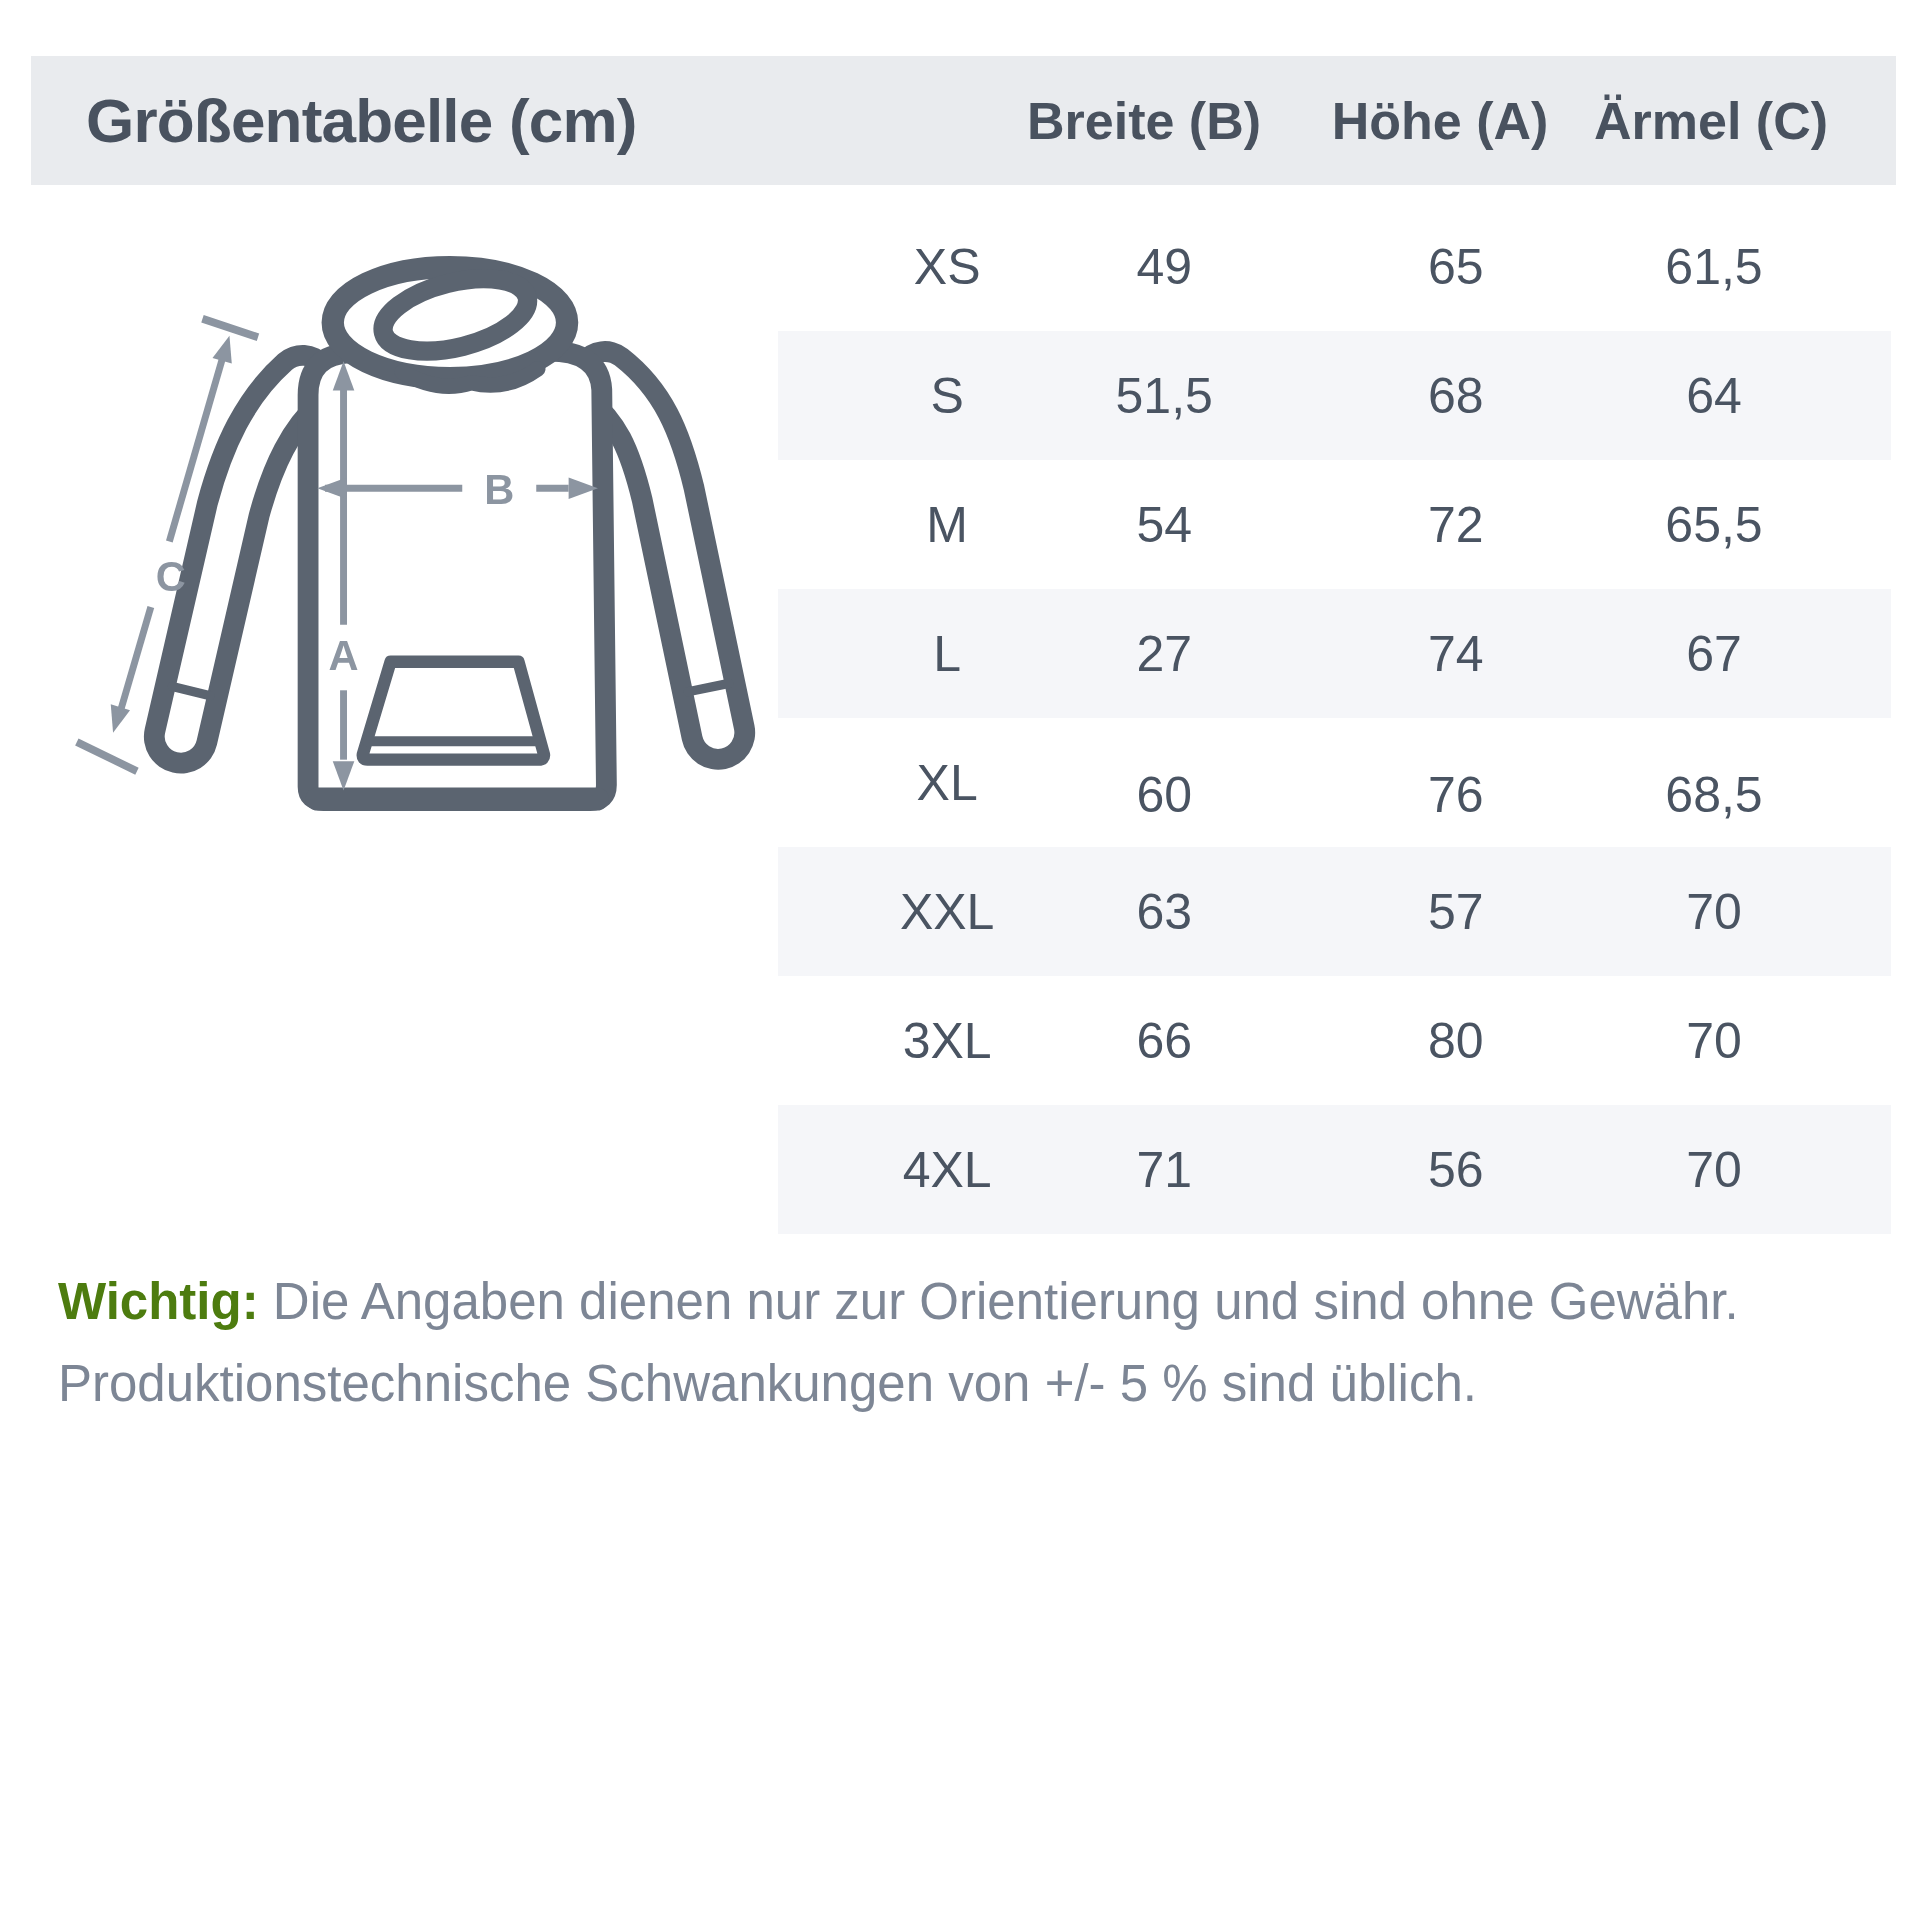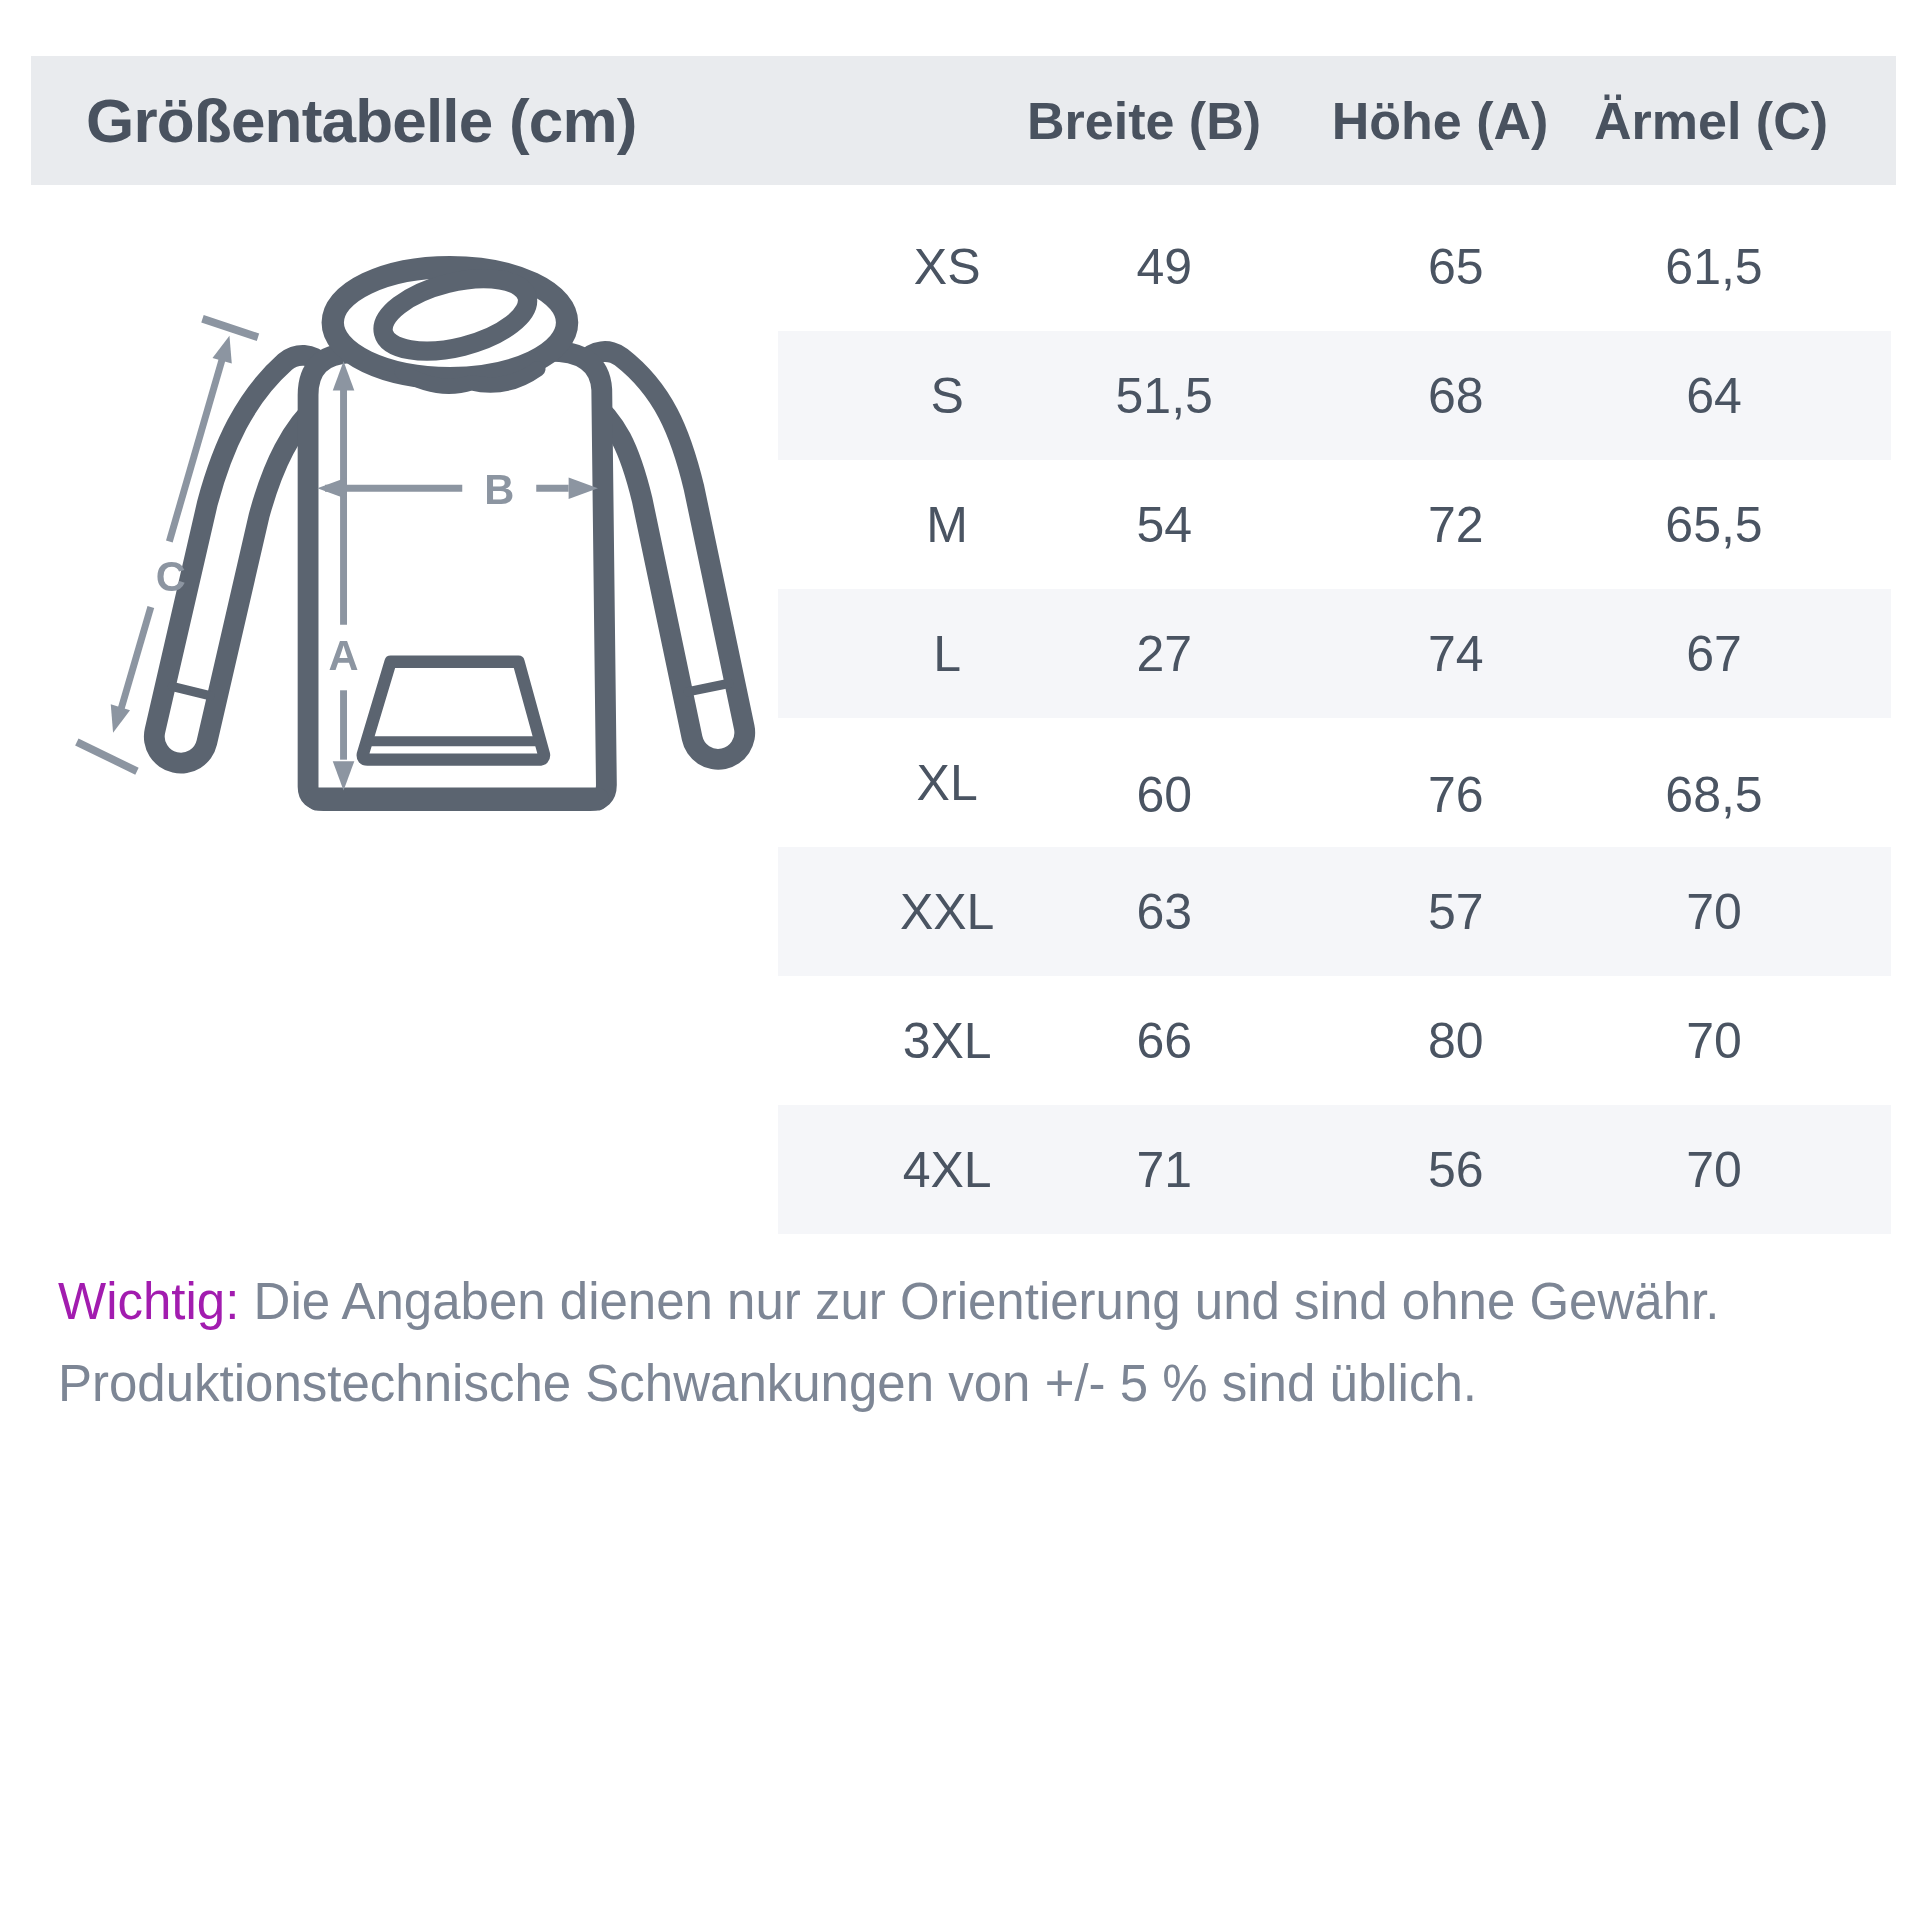--- a/index.html
+++ b/index.html
@@ -53,21 +53,21 @@
   }
   .dim-label{
     font-family:"Liberation Sans","DejaVu Sans",sans-serif;
     font-size:54px;font-weight:700;
   }
   
   .note{
     position:absolute;left:58px;top:1261px;width:1834px;
     font-size:51px;line-height:1.6;color:#7d8695;
   }
-  .note strong{font-weight:400;color:#a21caf;}
+  .note strong{font-weight:700;color:#4d7c0f;}
 </style>
 </head>
 <body>
 
 <div id="page">
 
   <div class="header-bar">
     <span class="title">Größentabelle (cm)</span>
     <span class="col-head b">Breite (B)</span>
     <span class="col-head a">Höhe (A)</span>

